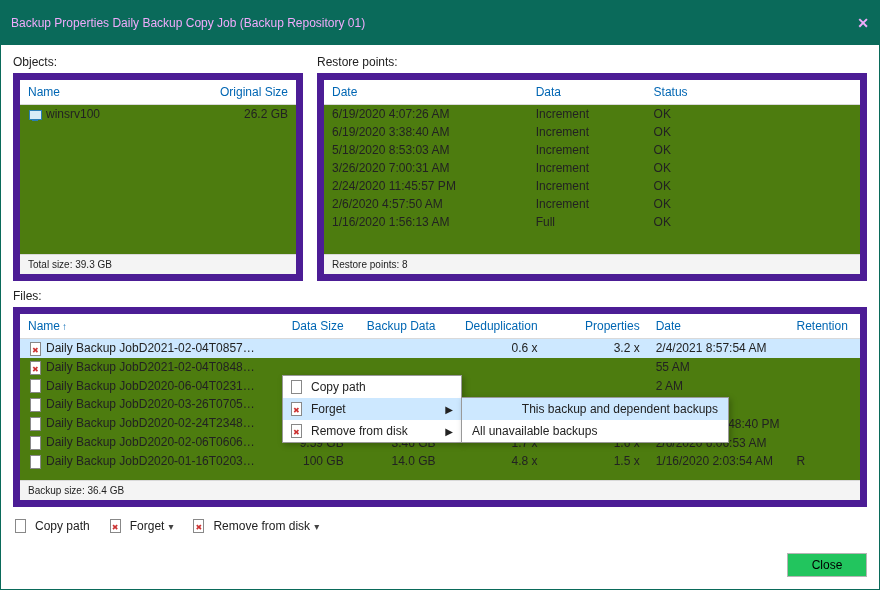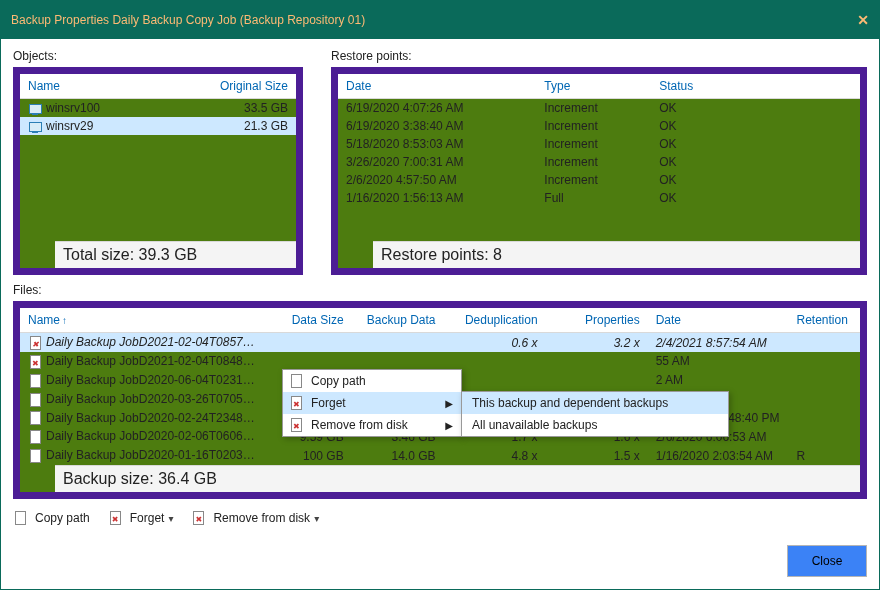--- a/index.html
+++ b/index.html
@@ -1,57 +1,57 @@
 <!DOCTYPE html>
 <html><head>
 <meta charset="utf-8">
 <style>
   * { box-sizing: border-box; }
   html, body { margin: 0; padding: 0; font-family: "Segoe UI", Tahoma, sans-serif; font-size: 12px; color: #222; background: #fff; }
   .window { width: 880px; height: 590px; border: 1px solid #0a6a5a; display: flex; flex-direction: column; }
-  .titlebar { background: #0a6a5a; color: #fdba74; height: 44px; display: flex; align-items: center; padding: 0 10px; justify-content: space-between; }
+  .titlebar { background: #0a6a5a; color: #f0abfc; height: 44px; display: flex; align-items: center; padding: 0 10px; justify-content: space-between; }
   .titlebar-title { font-size: 12px; }
   .close-x { font-size: 14px; font-weight: bold; cursor: pointer; }
   .body { flex: 1; padding: 10px 12px 12px 12px; display: flex; flex-direction: column; gap: 8px; position: relative; }
-  .upper { display: flex; gap: 28px; }
+  .upper { display: flex; gap: 14px; }
   .section-label { font-size: 12px; margin-bottom: 4px; }
   .objects-col { width: 290px; display: flex; flex-direction: column; }
   .restore-col { flex: 1; display: flex; flex-direction: column; }
   .panel { border: 7px solid #4c1d95; background: #4d7c0f; display: flex; flex-direction: column; }
   .panel-grid { flex: 1; overflow: hidden; }
-  .panel-footer { border-top: 1px solid #d9d9d9; background: #f4f4f4; padding: 4px 8px; font-size: 16px; margin-left: 35px; }
+  .panel-footer { border-top: 1px solid #d9d9d9; background: #f4f4f4; padding: 4px 8px; font-size: 10px; }
   table { width: 100%; border-collapse: collapse; table-layout: fixed; }
   th { text-align: left; font-weight: normal; color: #0066b3; padding: 5px 8px; border-bottom: 1px solid #d9d9d9; font-size: 12px; background: #fff; }
   td { padding: 2px 8px; font-size: 12px; white-space: nowrap; overflow: hidden; text-overflow: ellipsis; }
   tr.selected td { background: #cde8ff; }
-  tr.selected-italic td { background: #cde8ff; font-style: italic; }
+  tr.selected-italic td { background: #cde8ff; }
   .right { text-align: right; }
   .vm-icon { display:inline-block; width:14px; height:12px; margin-right:4px; vertical-align:middle; position:relative; }
   .vm-icon::before { content:""; position:absolute; left:1px; top:1px; width:11px; height:8px; border:1px solid #2b7eb5; background:#d8ecf7; }
   .vm-icon::after { content:""; position:absolute; left:4px; top:10px; width:6px; height:2px; background:#2b7eb5; }
   .file-icon { display:inline-block; width:14px; height:14px; margin-right:4px; vertical-align:middle; position:relative; }
   .file-icon::before { content:""; position:absolute; left:2px; top:0; width:9px; height:12px; border:1px solid #888; background:#fff; }
   .file-icon.bad::after { content:"✖"; position:absolute; left:4px; top:4px; font-size:8px; color:#c33; }
   .files-section { flex: 1; display: flex; flex-direction: column; min-height: 0; }
   .files-panel { flex: 1; display: flex; flex-direction: column; min-height: 0; }
   .sort-arrow { color:#0066b3; font-size:10px; margin-left:2px; }
   .button-row { display: flex; gap: 18px; align-items: center; padding: 4px 0 0 0; }
   .link-btn { display:flex; align-items:center; gap:4px; cursor:pointer; color:#222; }
   .link-btn .chev { font-size:10px; color:#444; }
   .footer-row { display:flex; justify-content:flex-end; padding-top:12px; }
-  .close-btn { width:80px; height:32px; background:#3b82f6; border:1px solid #b5b5b5; cursor:pointer; font-size:12px; }
+  .close-btn { width:80px; height:24px; background:#22c55e; border:1px solid #b5b5b5; cursor:pointer; font-size:12px; }
   
   .context-menu { position:absolute; left:281px; top:330px; background:#fff; border:1px solid #999; box-shadow:2px 2px 6px rgba(0,0,0,0.25); font-size:12px; z-index:50; width:180px; }
   .context-menu .row { display:flex; align-items:center; padding:4px 8px 4px 6px; gap:6px; position:relative; }
   .context-menu .row.highlight { background:#cde8ff; }
   .context-menu .row .arrow { margin-left:auto; font-size:10px; }
   .context-menu .mi-icon { width:16px; height:14px; display:inline-flex; align-items:center; justify-content:center; }
   .submenu { position:absolute; left:460px; top:352px; background:#fff; border:1px solid #999; box-shadow:2px 2px 6px rgba(0,0,0,0.25); font-size:12px; z-index:51; width:268px; }
   .submenu .row { padding:4px 10px; }
-  .submenu .row.highlight { background:#cde8ff; }
+  .submenu .row.highlight { background:#cde8ff;text-align:right; }
   .objects-panel { height: 208px; }
   .restore-panel { height: 208px; }
   .files-grid-wrap { flex:1; overflow:hidden; }
 </style>
 </head>
 <body>
 
 <div class="window">
   <div class="titlebar">
     <span class="titlebar-title">Backup Properties Daily Backup Copy Job (Backup Repository 01)</span>
@@ -73,25 +73,21 @@
                 </colgroup>
               <thead>
                 <tr>
                   <th>Name</th>
                   <th class="right">Original Size</th>
                 </tr>
               </thead>
               <tbody id="objects-body">
                   <tr>
                     <td><span class="vm-icon"></span>winsrv100</td>
-                    <td class="right">33.5 GB</td>
-                  </tr>
-                  <tr class="selected">
-                    <td><span class="vm-icon"></span>winsrv29</td>
-                    <td class="right">21.3 GB</td>
+                    <td class="right">26.2 GB</td>
                   </tr>
                 </tbody>
             </table>
           </div>
           <div class="panel-footer">Total size: 39.3 GB</div>
         </div>
       </div>
 
       <div class="restore-col">
         <div class="section-label">Restore points:</div>
@@ -100,21 +96,21 @@
             <table>
               <colgroup>
                   <col style="width:38%">
                   <col style="width:22%">
                   <col style="width:20%">
                   <col style="width:20%">
                 </colgroup>
               <thead>
                 <tr>
                   <th>Date</th>
-                  <th>Type</th>
+                  <th>Data</th>
                   <th>Status</th>
                   <th></th>
                 </tr>
               </thead>
               <tbody id="restore-body">
                   <tr>
                     <td>6/19/2020 4:07:26 AM</td>
                     <td>Increment</td>
                     <td>OK</td>
                     <td></td>
@@ -126,20 +122,26 @@
                     <td></td>
                   </tr>
                   <tr>
                     <td>5/18/2020 8:53:03 AM</td>
                     <td>Increment</td>
                     <td>OK</td>
                     <td></td>
                   </tr>
                   <tr>
                     <td>3/26/2020 7:00:31 AM</td>
+                    <td>Increment</td>
+                    <td>OK</td>
+                    <td></td>
+                  </tr>
+                  <tr>
+                    <td>2/24/2020 11:45:57 PM</td>
                     <td>Increment</td>
                     <td>OK</td>
                     <td></td>
                   </tr>
                   <tr>
                     <td>2/6/2020 4:57:50 AM</td>
                     <td>Increment</td>
                     <td>OK</td>
                     <td></td>
                   </tr>

